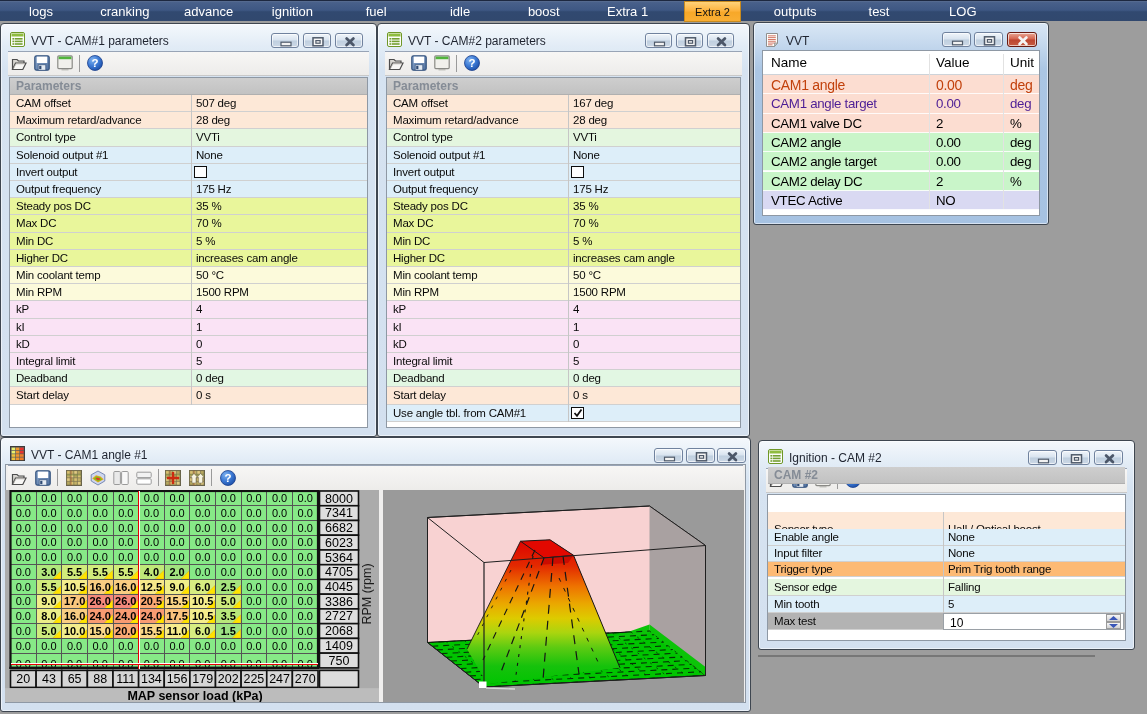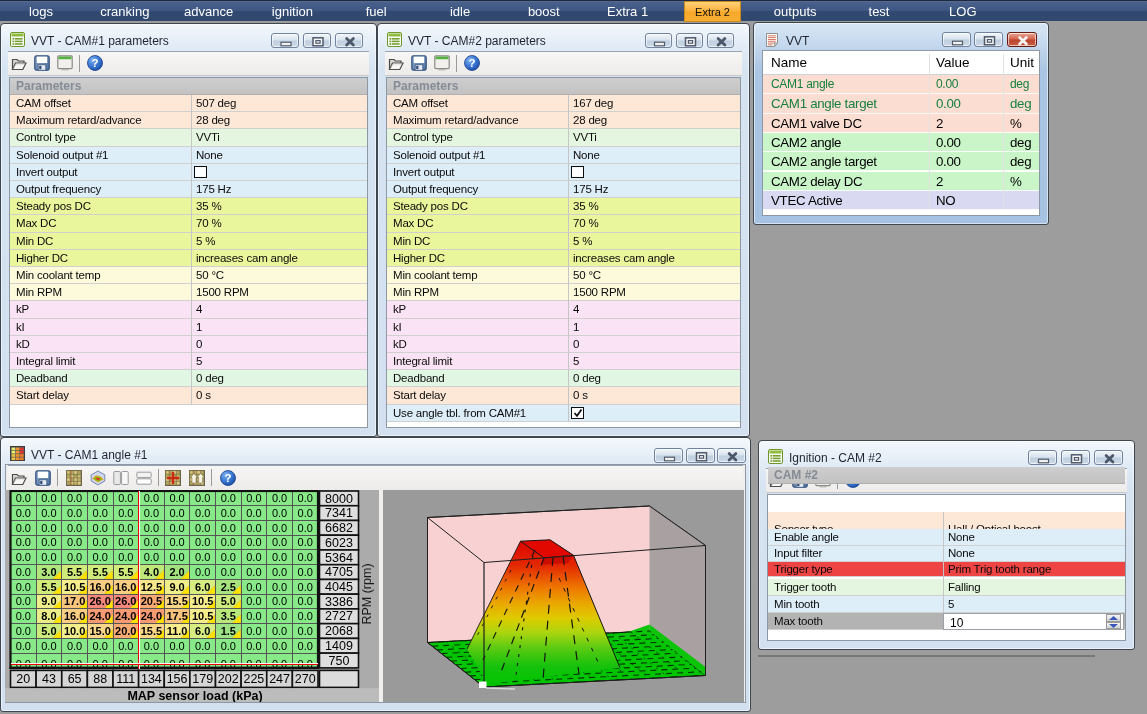--- a/index.html
+++ b/index.html
@@ -345,26 +345,26 @@
     </svg></div>
 <div class="wbtn red" style="left:1007px;top:32px;width:30px"><svg width="28" height="13" viewBox="0 0 28 13">
       <path d="M11.6 3.6 L18.4 10 M18.4 3.6 L11.6 10" stroke="#f4f4f4" stroke-width="2.8" stroke-linecap="round"></path>
     </svg></div>
 <div class="content" style="left:762px;top:50px;width:278px;height:166px"></div>
 <div class="abs" style="left:763px;top:51px;width:276px;height:24px;border-bottom:1px solid #cdd3d9;font-size:13.5px;color:#000">
     <span class="abs" style="left:8px;top:4px">Name</span>
     <span class="abs" style="left:173px;top:4px">Value</span>
     <span class="abs" style="left:247px;top:4px">Unit</span>
   </div>
-<div class="abs" style="left:763px;top:75.0px;width:276px;height:19.3px;background:#fcddd1;font-size:12px;letter-spacing:-0.3px;color:#15803d;border-bottom:1px solid rgba(255,255,255,.85)">
+<div class="abs" style="left:763px;top:75.0px;width:276px;height:19.3px;background:#fcddd1;font-size:14px;letter-spacing:-0.3px;color:#c2410c;border-bottom:1px solid rgba(255,255,255,.85)">
     <span class="abs" style="left:8px;top:2px">CAM1 angle</span>
     <span class="abs" style="left:173px;top:2px">0.00</span>
     <span class="abs" style="left:247px;top:2px">deg</span>
   </div>
-<div class="abs" style="left:763px;top:94.3px;width:276px;height:19.3px;background:#fcddd1;font-size:13.3px;letter-spacing:-0.3px;color:#15803d;border-bottom:1px solid rgba(255,255,255,.85)">
+<div class="abs" style="left:763px;top:94.3px;width:276px;height:19.3px;background:#fcddd1;font-size:13.3px;letter-spacing:-0.3px;color:#4c1d95;border-bottom:1px solid rgba(255,255,255,.85)">
     <span class="abs" style="left:8px;top:2px">CAM1 angle target</span>
     <span class="abs" style="left:173px;top:2px">0.00</span>
     <span class="abs" style="left:247px;top:2px">deg</span>
   </div>
 <div class="abs" style="left:763px;top:113.6px;width:276px;height:19.3px;background:#fcddd1;font-size:13.3px;letter-spacing:-0.3px;color:#000;border-bottom:1px solid rgba(255,255,255,.85)">
     <span class="abs" style="left:8px;top:2px">CAM1 valve DC</span>
     <span class="abs" style="left:173px;top:2px">2</span>
     <span class="abs" style="left:247px;top:2px">%</span>
   </div>
 <div class="abs" style="left:763px;top:132.9px;width:276px;height:19.3px;background:#c9f5c9;font-size:13.3px;letter-spacing:-0.3px;color:#000;border-bottom:1px solid rgba(255,255,255,.85)">
@@ -455,35 +455,35 @@
     <span class="v" style="left:180px">Hall / Optical boost</span>
   </div>
 <div class="prow" style="left:768px;top:528.8px;width:357px;height:16.8px;background:#ddeef9">
     <span class="l">Enable angle</span>
     <span class="v" style="left:180px">None</span>
   </div>
 <div class="prow" style="left:768px;top:545.6px;width:357px;height:16.8px;background:#ddeef9">
     <span class="l">Input filter</span>
     <span class="v" style="left:180px">None</span>
   </div>
-<div class="prow" style="left:768px;top:562.4px;width:357px;height:15px;background:#ef4444">
+<div class="prow" style="left:768px;top:562.4px;width:357px;height:15px;background:#fdba74">
     <span class="l">Trigger type</span>
     <span class="v" style="left:180px">Prim Trig tooth range</span>
   </div>
 <div class="prow" style="left:768px;top:579.2px;width:357px;height:16.8px;background:#e4f6df">
-    <span class="l">Trigger tooth</span>
+    <span class="l">Sensor edge</span>
     <span class="v" style="left:180px">Falling</span>
   </div>
 <div class="prow" style="left:768px;top:596.0px;width:357px;height:16.8px;background:#ddeef9">
     <span class="l">Min tooth</span>
     <span class="v" style="left:180px">5</span>
   </div>
 <div class="colsep" style="left:943px;top:512px;height:100.8px"></div>
 <div class="prow" style="left:768px;top:612.8px;width:357px;height:17.5px;background:#b3b3b3">
-    <span class="l">Max tooth</span>
+    <span class="l">Max test</span>
   </div>
 <div class="abs" style="left:943px;top:612.8px;width:181px;height:17.5px;background:#fff;border:1px solid #9aa0a6;font-size:12px">
     <span class="abs" style="left:6px;top:2px">10</span>
   </div>
 <div class="abs" style="left:1106px;top:614.3px;width:15px;height:7.5px;background:linear-gradient(#f6f6f6,#d2d2d2);border:1px solid #9a9a9a"></div>
 <div class="abs" style="left:1106px;top:621.8px;width:15px;height:7.5px;background:linear-gradient(#f6f6f6,#d2d2d2);border:1px solid #9a9a9a"></div>
 <svg class="abs" style="left:1109px;top:616.3px" width="9" height="4" viewBox="0 0 9 4">
     <path d="M0 4 L4.5 0 L9 4 Z" fill="#3956b8"></path>
   </svg>
 <svg class="abs" style="left:1109px;top:623.8px" width="9" height="4" viewBox="0 0 9 4">

